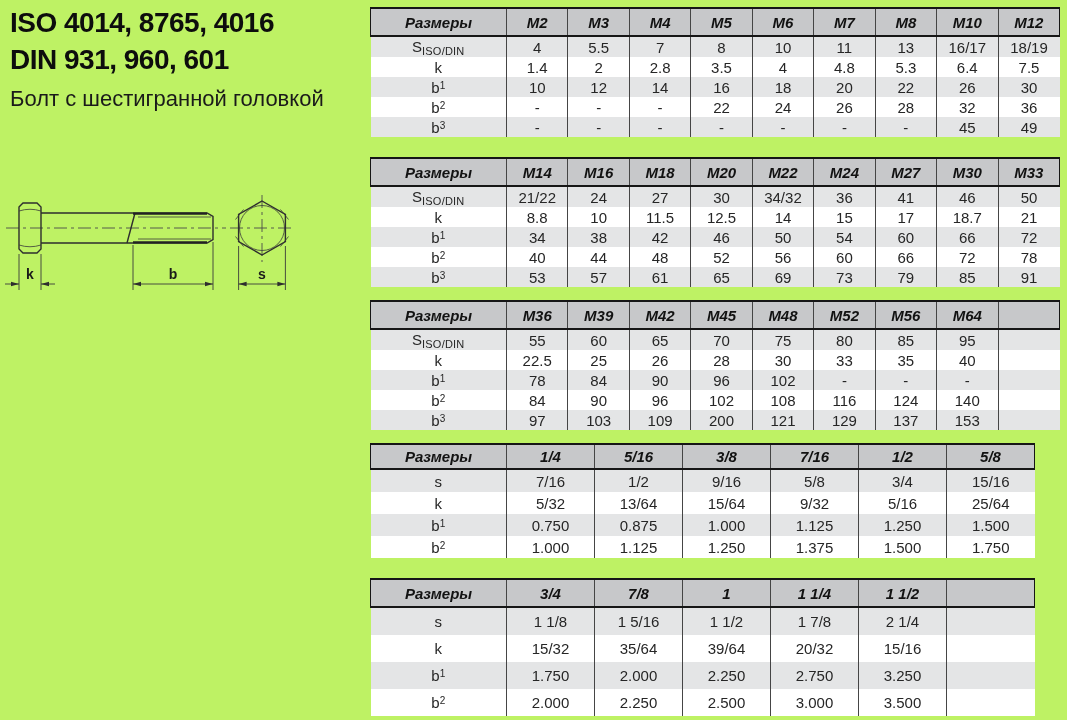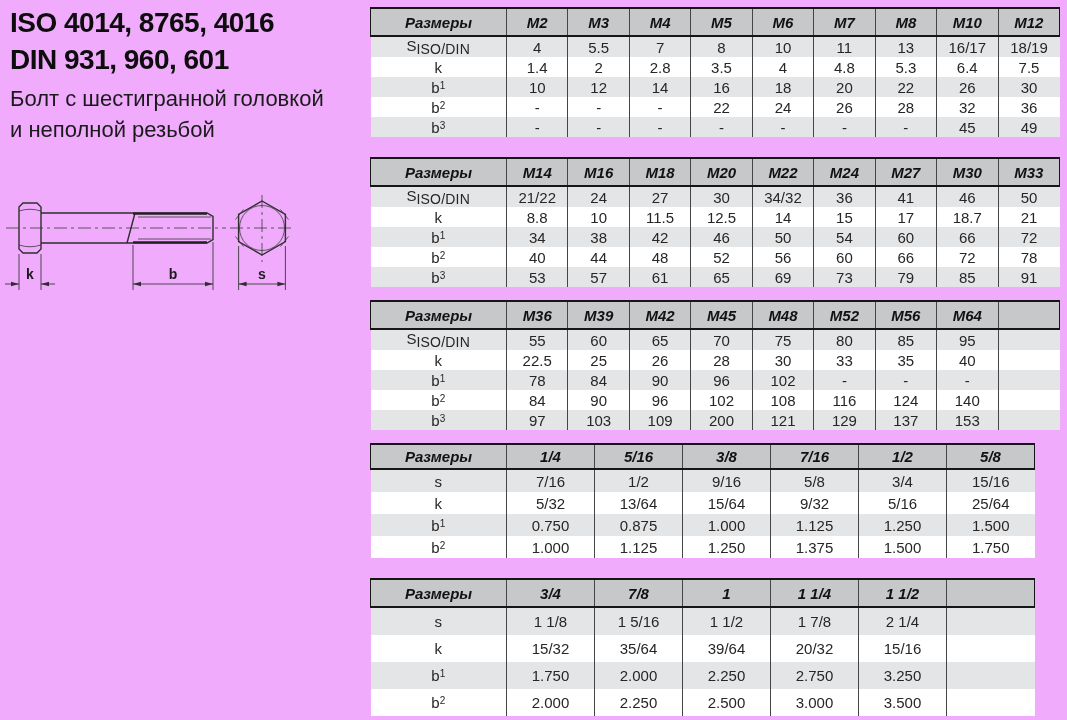--- a/index.html
+++ b/index.html
@@ -1,17 +1,17 @@
 <!DOCTYPE html>
 <html><head>
 <meta charset="utf-8">
 <style>
   html,body { margin:0; padding:0; background:#ffffff; }
   .page {
-    position:relative; width:1067px; height:720px; background:#f0abfc;
+    position:relative; width:1067px; height:720px; background:#bef264;
     font-family:"Liberation Sans", sans-serif; color:#1c1c1c; overflow:hidden;
   }
 
   
   .left-panel { position:absolute; left:0; top:0; width:370px; height:720px; }
   .titles { position:absolute; left:10px; top:4px; }
   .title-line { font-size:28px; line-height:37px; font-weight:bold; letter-spacing:-0.5px; color:#0d0d0d; white-space:nowrap; }
   .subtitle { position:absolute; left:10px; top:83px; font-size:22px; line-height:31px; color:#1a1a1a; white-space:nowrap; }
   .drawing { position:absolute; left:0; top:186px; }
   .notes { position:absolute; left:19px; top:320px; font-size:17px; line-height:19.5px; color:#1a1a1a; }
@@ -39,21 +39,21 @@
   table.spec:nth-child(4) td { height:22px; }
   table.spec:nth-child(5) td { height:27px; }
 
   .spec tr:nth-child(even) td { background:#e4e5e6; }
 
   .spec th + th, .spec td + td { border-left:1px solid #454545; }
   .spec th:first-child { border-left:1px solid #161616; }
   .spec th:last-child  { border-right:1px solid #161616;margin-left:20px; }
 
   .spec sup { font-size:10px; vertical-align:4px; }
-  .spec sub { font-size:14px;  vertical-align:-3px; letter-spacing:0.2px;margin-top:12px; }
+  .spec sub { font-size:11px;  vertical-align:-3px; letter-spacing:0.2px;margin-top:12px; }
 
   
   .ln   { stroke:#2e2e2e; stroke-width:1.4; fill:none; }
   .thin { stroke:#3a3a3a; stroke-width:0.8; fill:none; }
   .thick{ stroke:#222222; stroke-width:2.2; fill:none; }
   .cl   { stroke:#4a4a4a; stroke-width:0.9; fill:none; stroke-dasharray:13 4 3 4; }
   .dim  { stroke:#3a3a3a; stroke-width:0.9; fill:none; }
   .arrow{ fill:#2e2e2e; stroke:none; }
   .dimtext { font-family:"Liberation Sans", sans-serif; font-size:14px; font-weight:bold; fill:#1a1a1a; text-anchor:middle; }
 </style>
@@ -62,21 +62,20 @@
 
 <div class="page">
 
   <div class="left-panel">
     <div class="titles">
       <div class="title-line">ISO 4014, 8765, 4016</div>
       <div class="title-line">DIN 931, 960, 601</div>
     </div>
     <div class="subtitle">
       <div>Болт с шестигранной головкой</div>
-      <div>и неполной резьбой</div>
     </div>
 
     <svg class="drawing" width="360" height="130" viewBox="0 0 360 130">
 
       <g>
         <line class="cl" x1="6" y1="42" x2="226" y2="42"></line>
 
         <path class="ln" d="M19,21 L23,17 L37,17 L41,21 L41,63 L37,67 L23,67 L19,63 Z"></path>
         <path class="thin" d="M19,25 Q30,21.5 41,25"></path>
         <path class="thin" d="M19,59 Q30,62.5 41,59"></path>

